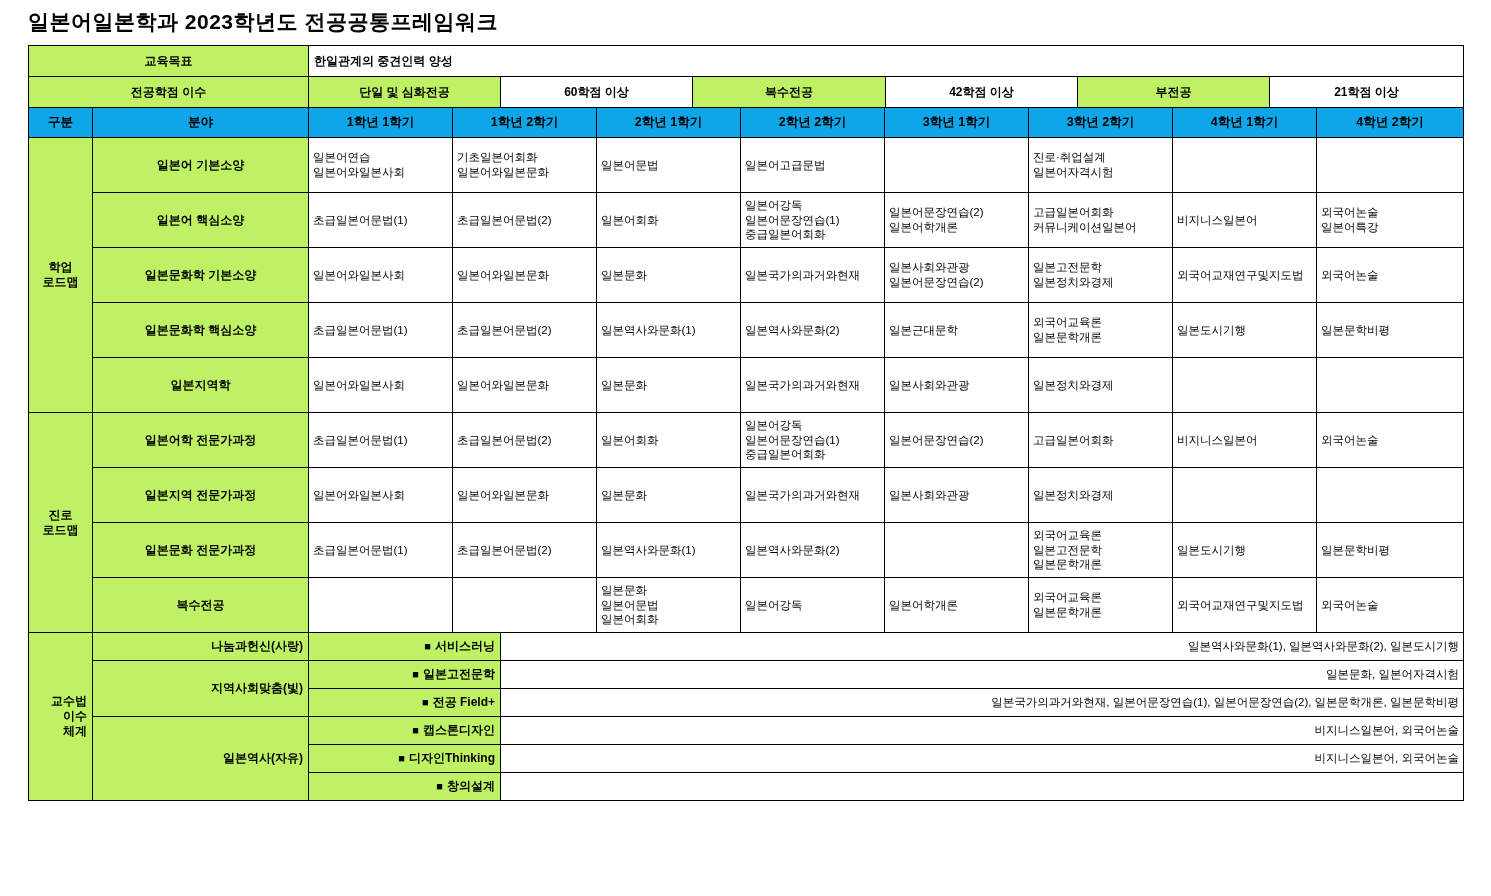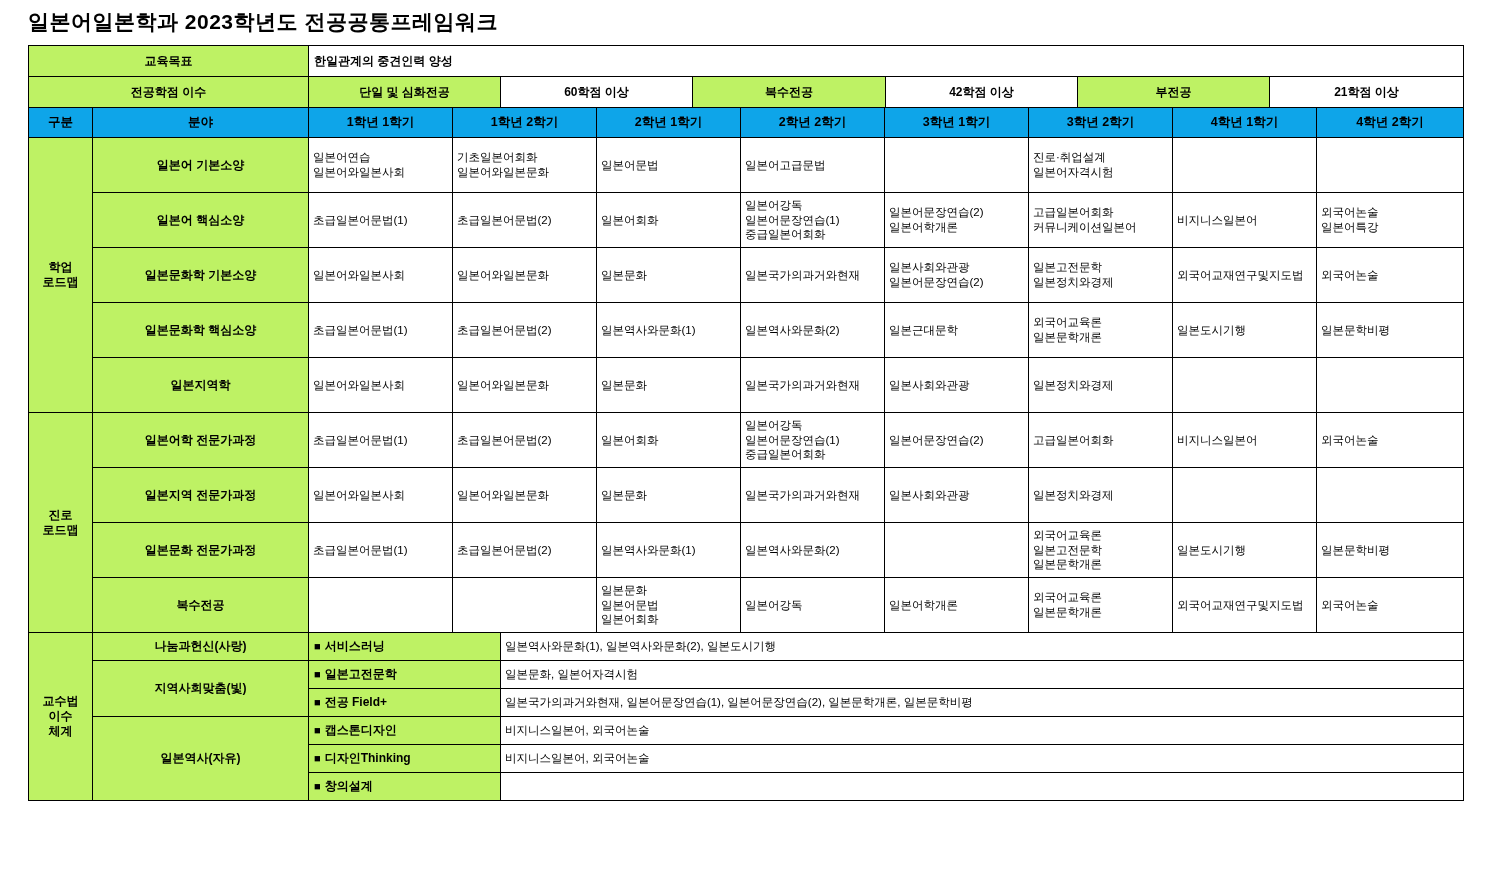--- a/index.html
+++ b/index.html
@@ -38,21 +38,21 @@
     font-weight: normal;
     text-align: left;
     white-space: pre-line;
     line-height: 1.3;
     padding: 2px 4px;
   }
   .pre { white-space: pre-line; line-height: 1.25; }
   .r-info td { height: 31px; }
   .r-head th { height: 30px; font-size: 12.5px; }
   .r-road td { height: 55px; }
-  .r-ped td  { height: 28px; }
+  .r-ped td  { height: 28px; text-align: right; }
   .r-extra td { height: 55px; }
   .method { text-align: left; font-weight: bold; font-size: 12px; margin-left: 44px; }
   .bullet { display: inline-block; margin-right: 4px; font-size: 11px; }
 </style>
 </head>
 <body>
 
 <div class="page">
 
   <h1 class="doc-title">일본어일본학과 2023학년도 전공공통프레임워크</h1>

